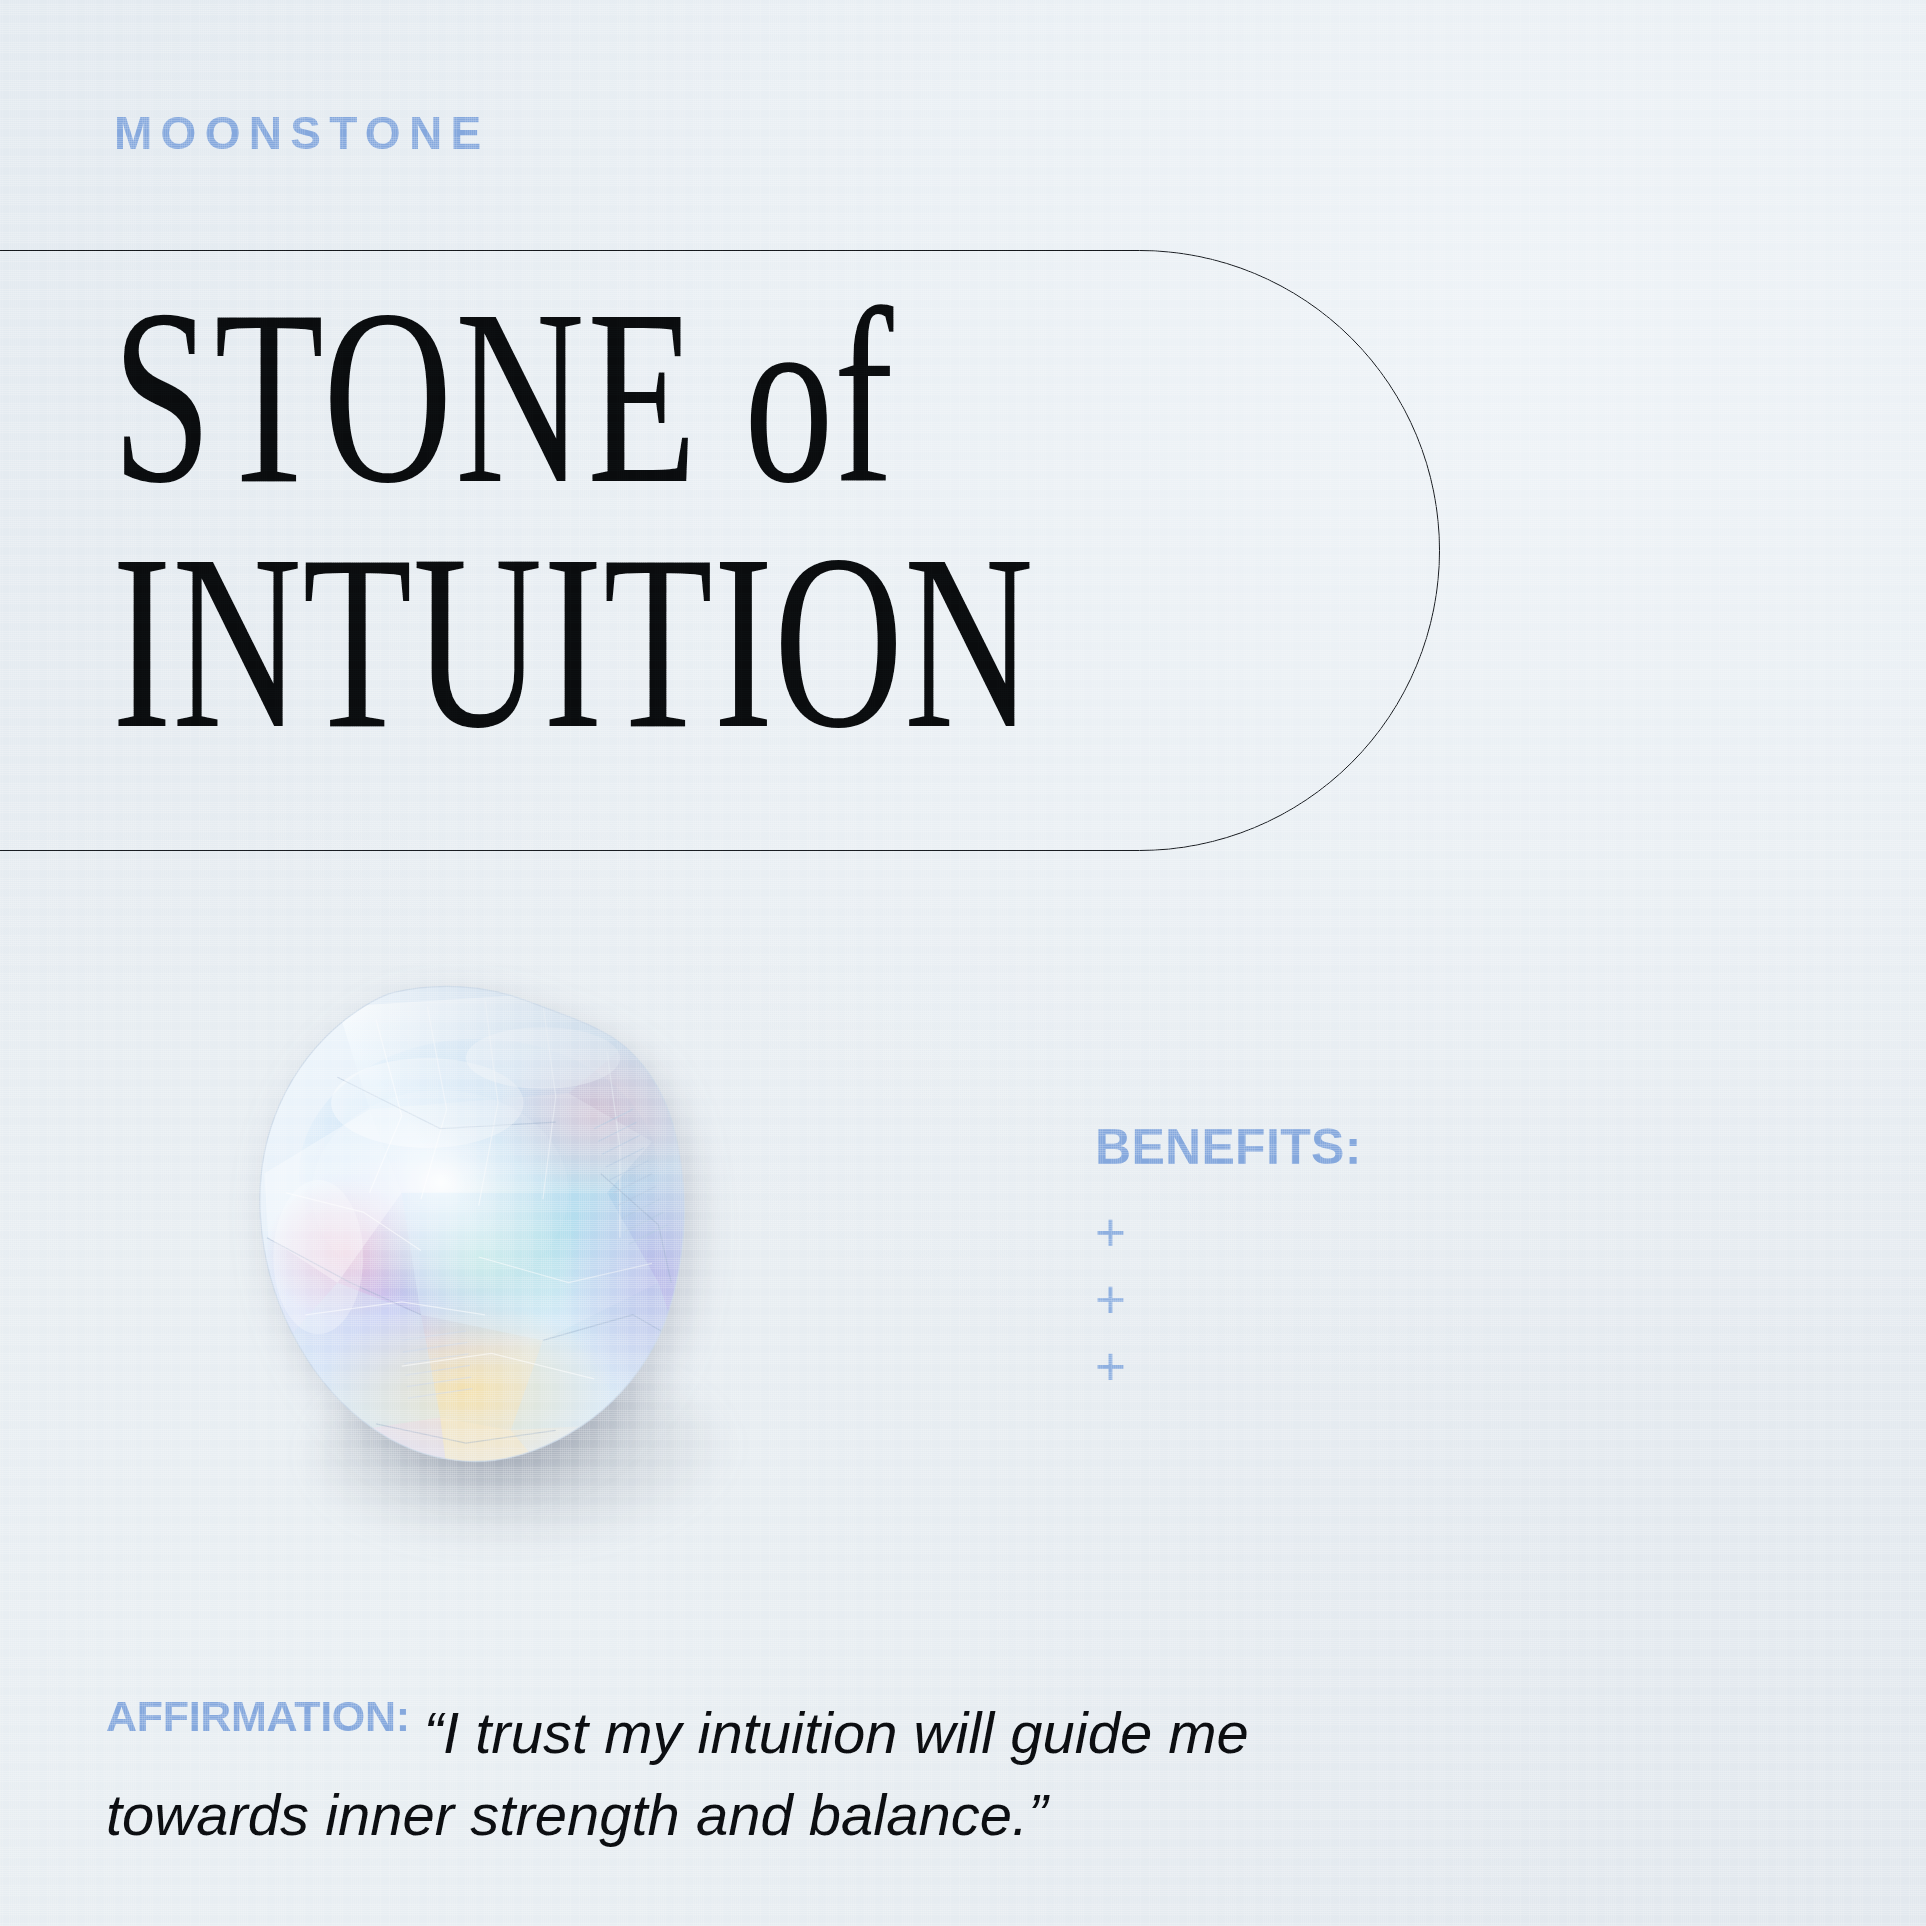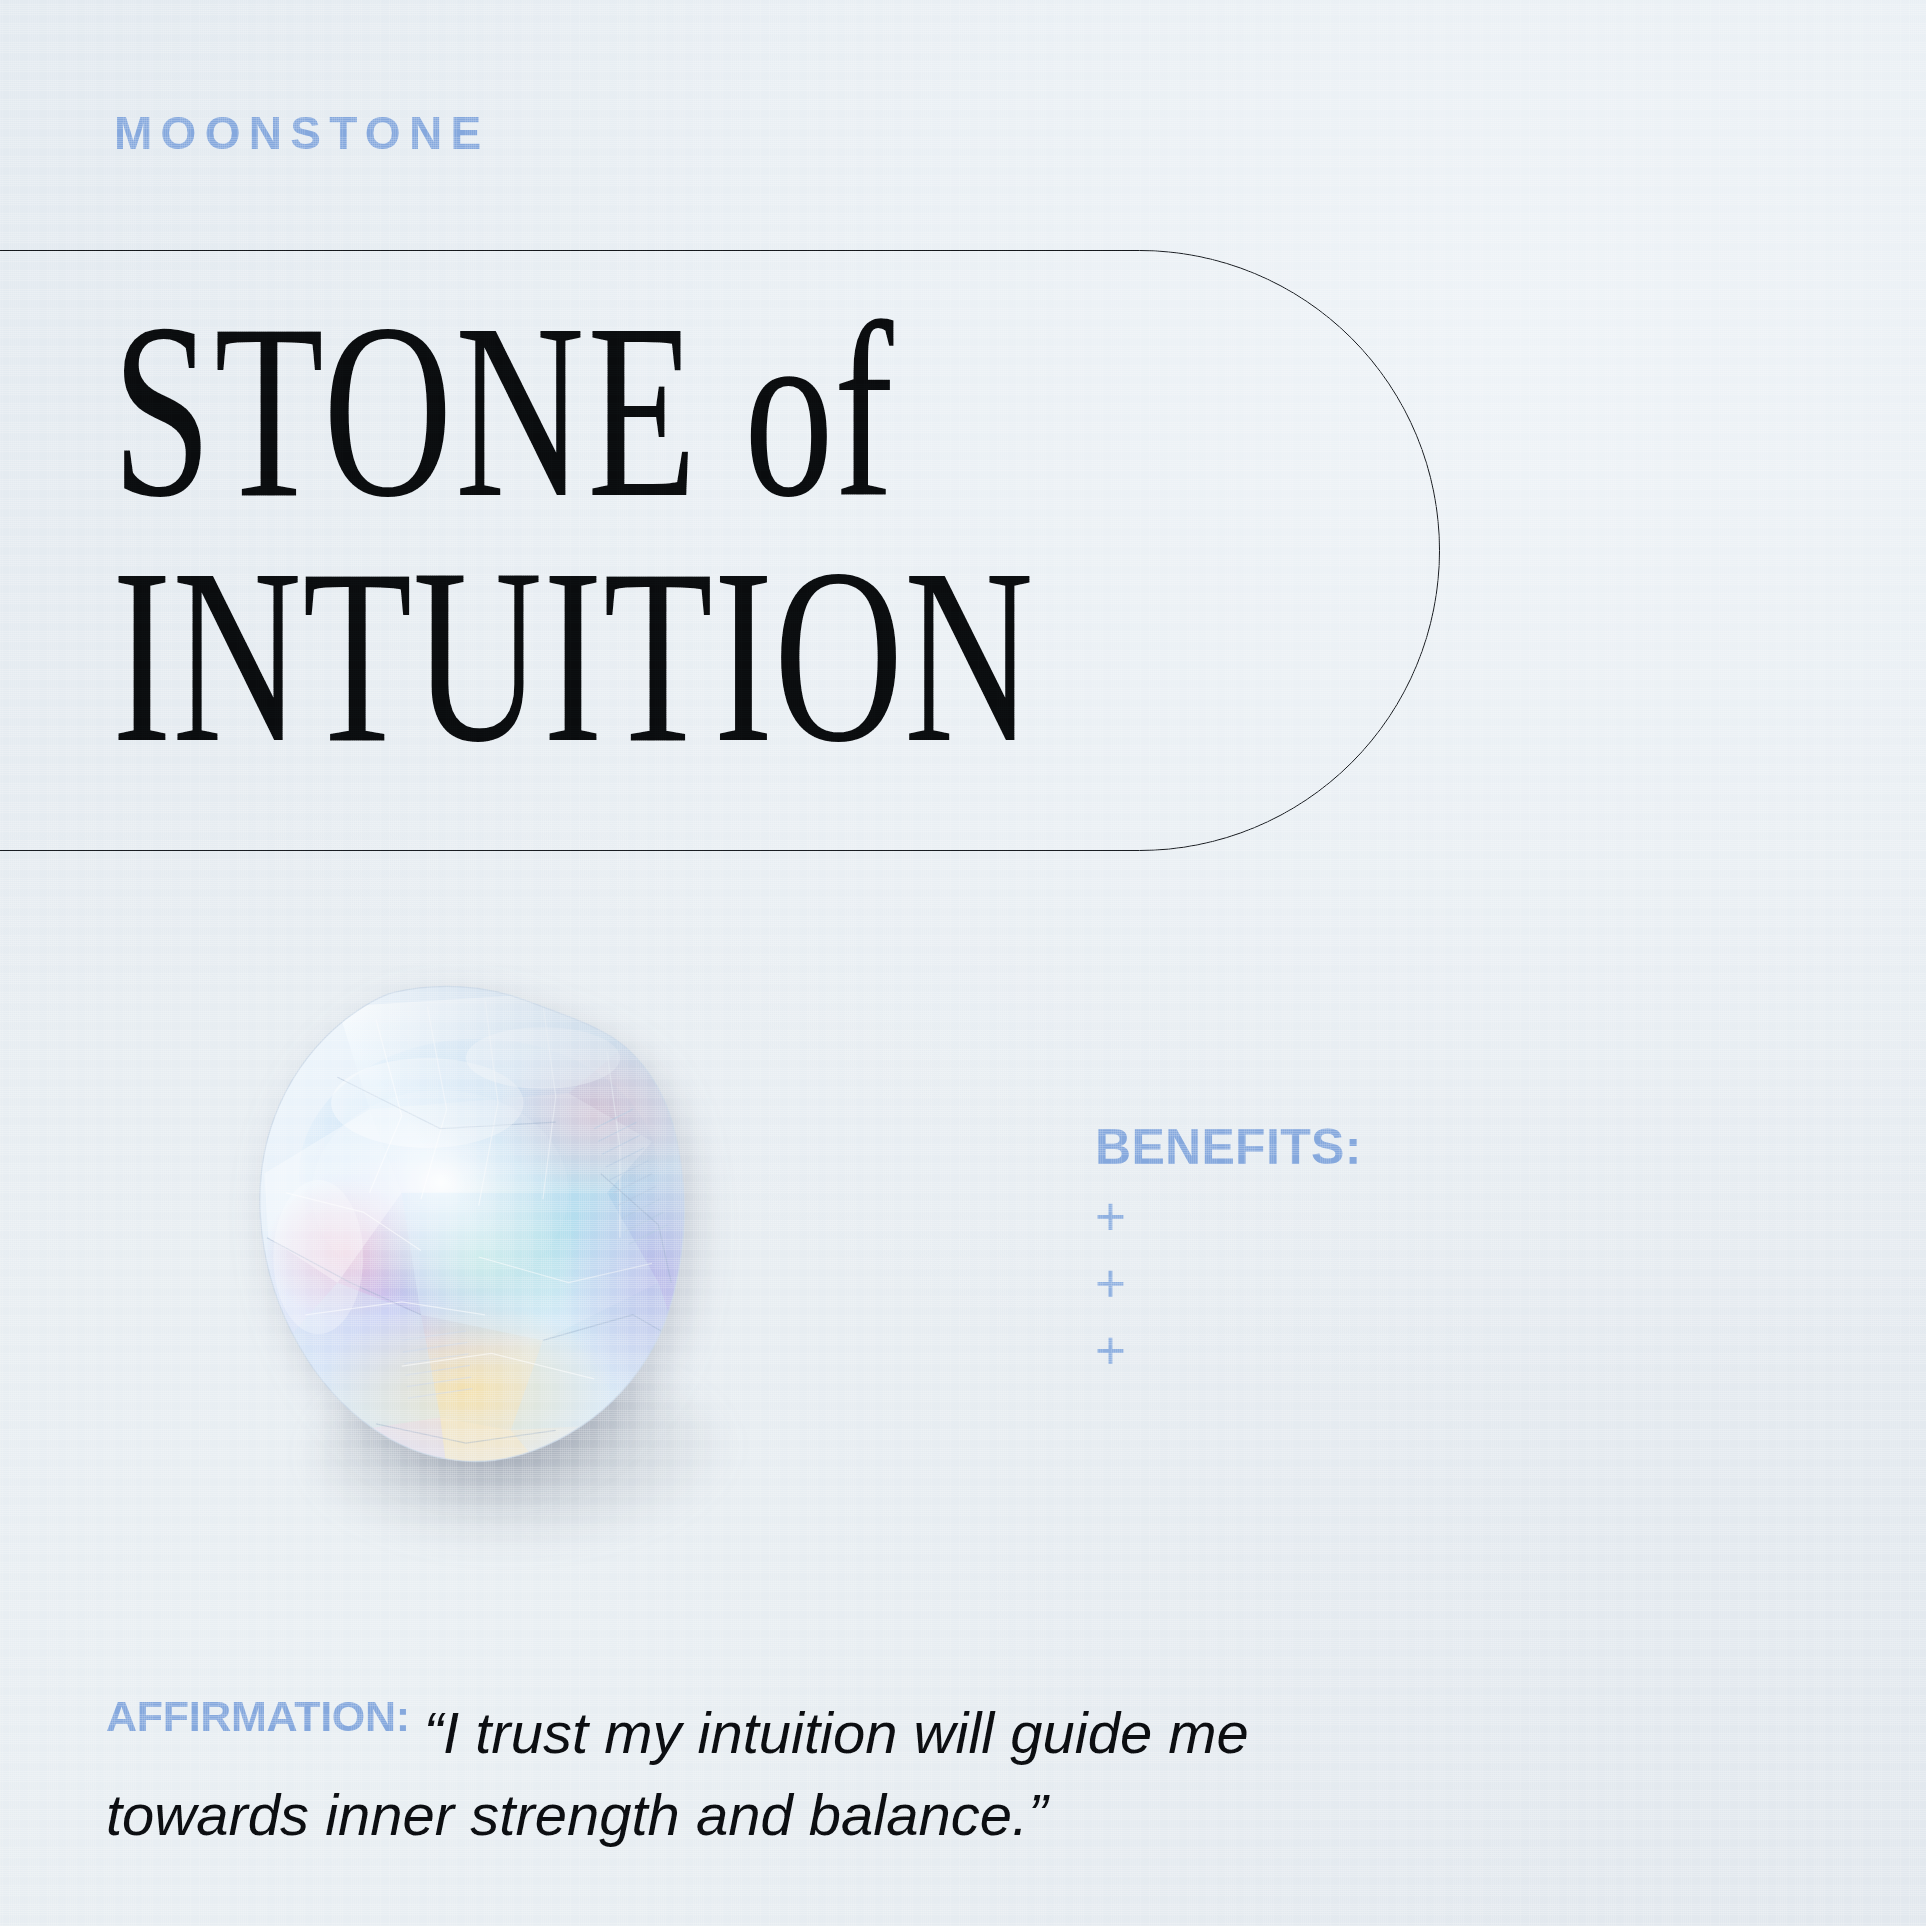--- a/index.html
+++ b/index.html
@@ -56,21 +56,21 @@
     height: 601px;
     border: 1.9px solid #15181c;
     border-radius: 302px;
     background: transparent;
   }
 
   
   .title-block {
     position: absolute;
     left: 112px;
-    top: 290px;
+    top: 276px;
     width: 1284px;
   }
   .title-line {
     font-family: "Liberation Serif", "DejaVu Serif", serif;
     color: #0a0c0e;
     font-weight: 400;
     line-height: .965;
     white-space: nowrap;
     transform-origin: left top;
   }
@@ -121,21 +121,21 @@
     left: 1095px;
     top: 1122px;
     width: 758px;
   }
   .benefits-title {
     font-size: 50px;
     font-weight: 700;
     letter-spacing: 0.3px;
     color: #85a8dd;
     line-height: 1;
-    margin-bottom: 22px;
+    margin-bottom: 38px;
   }
   .benefit-row {
     display: flex;
     align-items: baseline;
     margin-top: 14px;
     white-space: nowrap;
   }
   .benefit-plus {
     width: 64px;
     flex: 0 0 64px;

